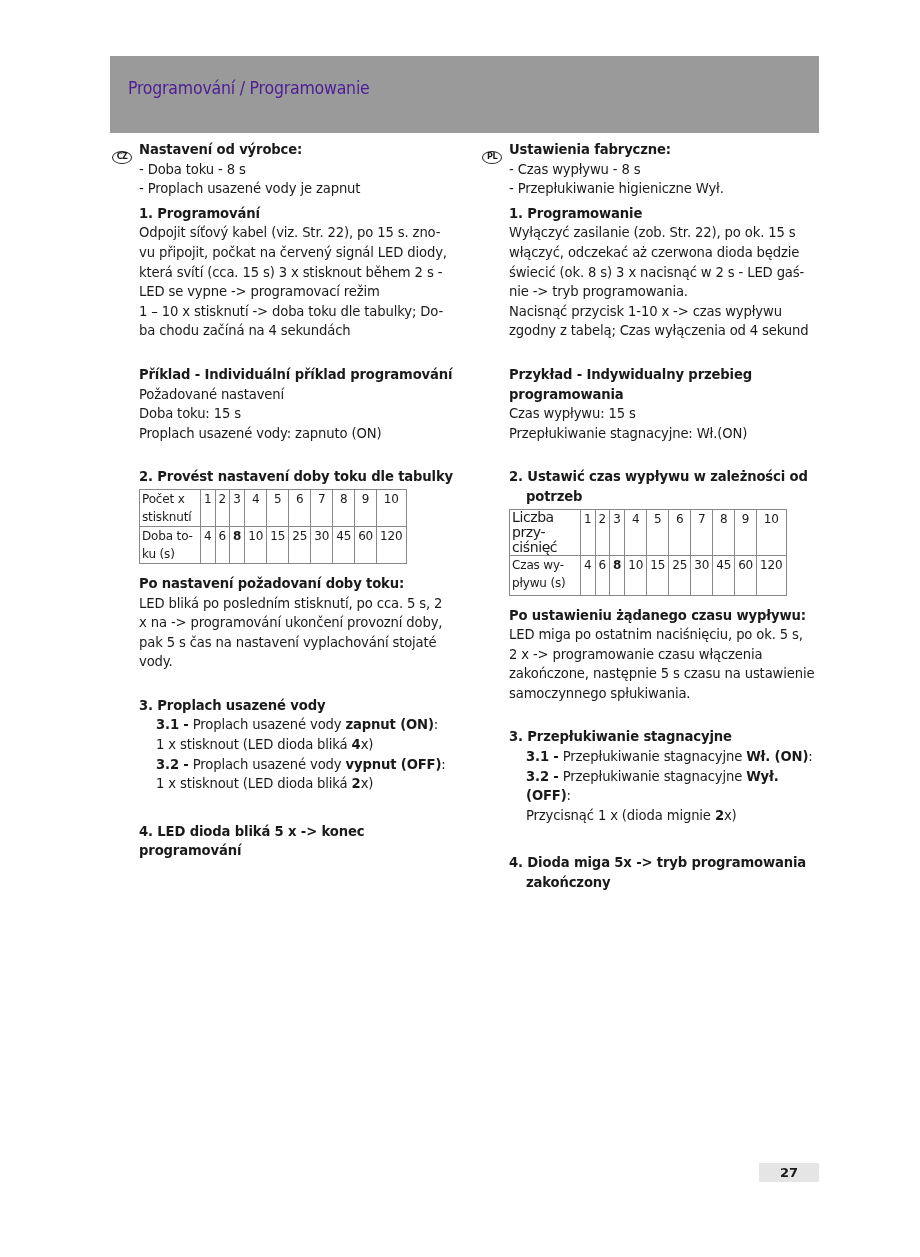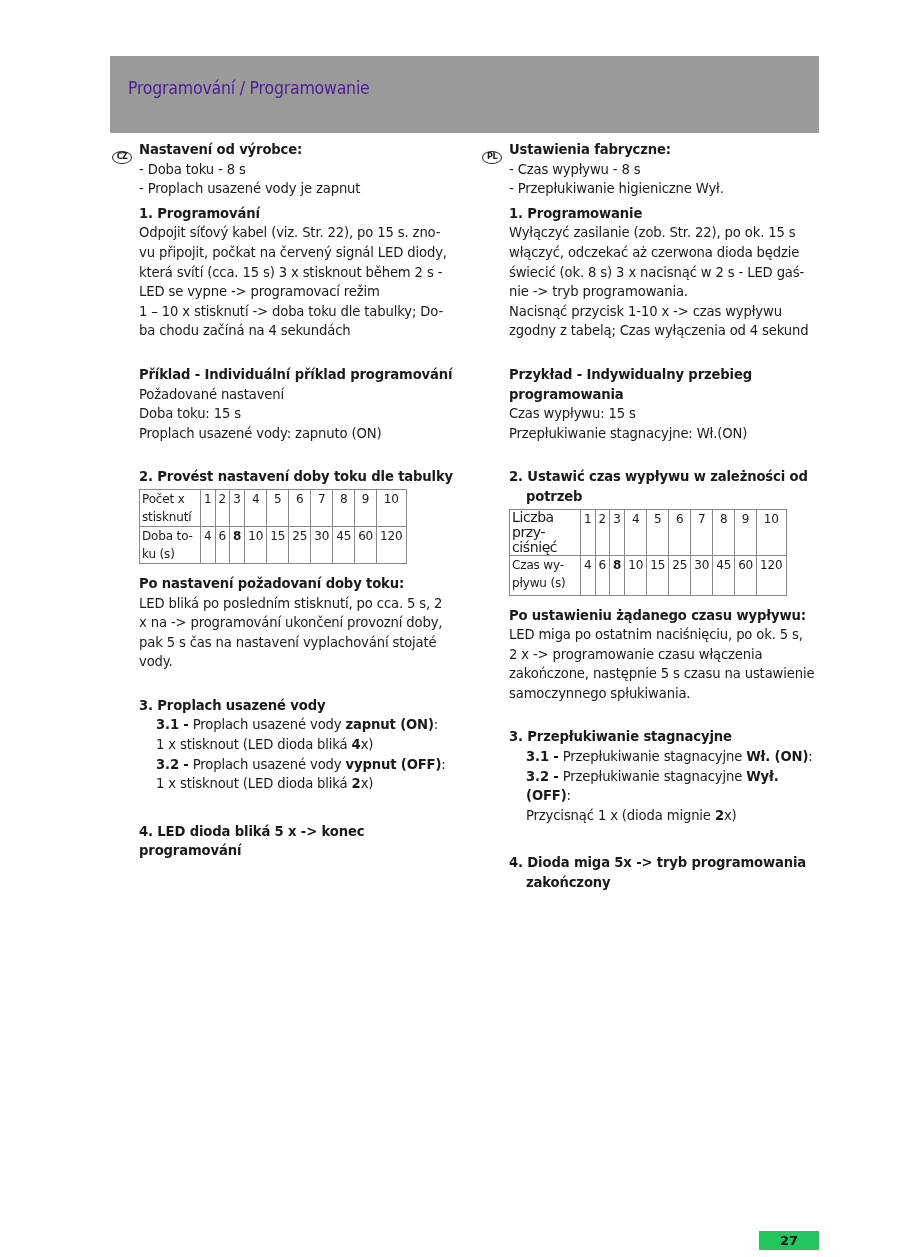--- a/index.html
+++ b/index.html
@@ -40,22 +40,22 @@
     table.dt td {
       border: 1px solid #888; padding: 0 3px; vertical-align: top; text-align: center;
     }
     table.dt td.lbl { text-align: left; padding-left: 2px; }
     .cz-table td.lbl { width: 61px; }
     .pl-table td.lbl { width: 71px; }
     .pl-table .small { font-size: 14px; letter-spacing: -0.4px; line-height: 15px; }
     .pl-table tr td { height: 40px; }
 
     .page-num {
-      position: absolute; left: 759px; top: 1231px; width: 60px; height: 19px;
-      background: #22c55e; text-align: center; font-weight: bold; font-size: 13px; line-height: 19px;
+      position: absolute; left: 759px; top: 1163px; width: 60px; height: 19px;
+      background: #e5e5e5; text-align: center; font-weight: bold; font-size: 13px; line-height: 19px;
     }
   </style>
 </head>
 <body>
 
 <div class="header-band">
   <div class="header-title">Programování / Programowanie</div>
 </div>
 
 <div class="col col-cz">

